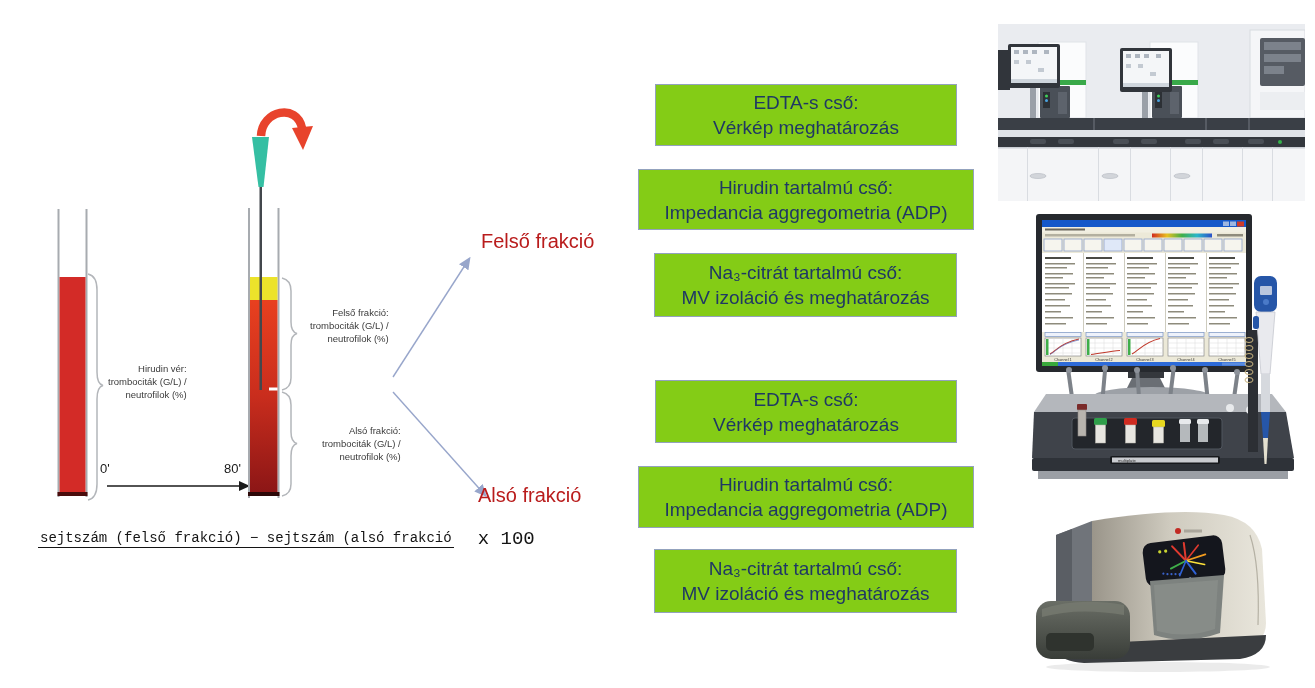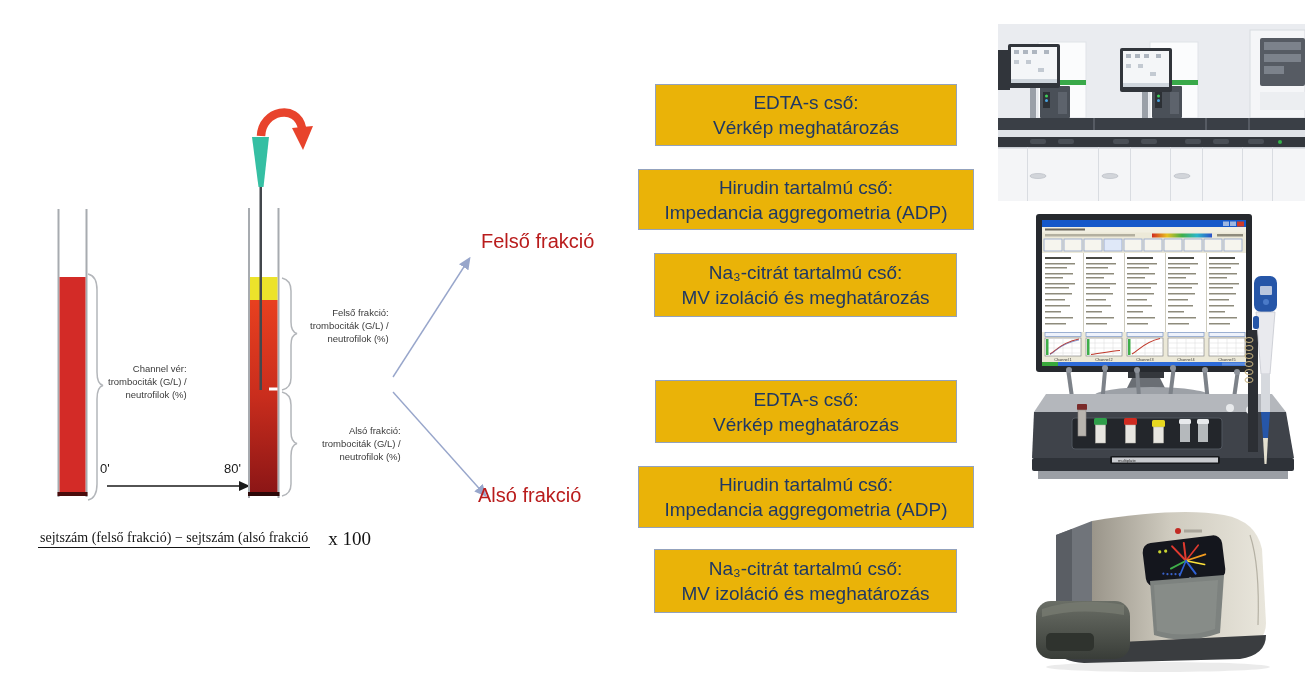--- a/index.html
+++ b/index.html
@@ -5,30 +5,30 @@
   html,body{margin:0;padding:0;background:#fff;}
   #canvas{
     position:relative;width:1315px;height:688px;background:#ffffff;
     font-family:"Liberation Sans",sans-serif;overflow:hidden;
   }
   .abs{position:absolute;}
   
   .lbl3{font-size:9.5px;line-height:13px;color:#3a3a3a;letter-spacing:0;text-align:right;}
   .timelbl{font-size:13px;color:#1a1a1a;}
   
-  .formula{display:flex;align-items:center;font-family:Liberation Serif, serif;color:#141414;}
+  .formula{display:flex;align-items:center;font-family:Liberation Mono, monospace;color:#141414;}
   .frac{display:inline-block;text-align:center;}
   .frac .num{display:block;font-size:14px;border-bottom:1.4px solid #141414;padding:0 2px 1px 2px;}
   .frac .den{display:block;font-size:14px;padding-top:1px;}
-  .mult{font-size:19px;margin-left:18px;}
+  .mult{font-size:19px;margin-left:24px;}
   
   .branch-lbl{font-size:20px;color:#b91c1c;white-space:nowrap;}
   
   .tube-box{
-    position:absolute;background:#eab308;border:1.5px solid #93a2bd;
+    position:absolute;background:#84cc16;border:1.5px solid #93a2bd;
     display:flex;flex-direction:column;justify-content:center;align-items:center;
     color:#1f3864;font-size:19px;line-height:25px;text-align:center;box-sizing:border-box;
     white-space:nowrap;
   }
 </style>
 </head>
 <body>
 
 <div id="canvas">
 
@@ -68,21 +68,21 @@
     <g>
       <path d="M261,136 C262,110 297,103 302,128" fill="none" stroke="#e8432c" stroke-width="8.5"></path>
       <polygon points="292,128 313,126 303,150" fill="#e8432c"></polygon>
     </g>
 
     <path d="M282,278 Q291,280 291,291 L291,322 Q291,332 297,333.5 Q291,335 291,345 L291,378 Q291,388 282,390" fill="none" stroke="#b3b6ba" stroke-width="1.5"></path>
     <path d="M282,392 Q291,394 291,405 L291,432 Q291,442 297,443.5 Q291,445 291,456 L291,484 Q291,494 282,496" fill="none" stroke="#b3b6ba" stroke-width="1.5"></path>
   </svg>
 
   <div class="abs lbl3" style="left:108px;top:362px">
-    <div>Channel vér:</div>
+    <div>Hirudin vér:</div>
     <div>trombociták (G/L) /</div>
     <div>neutrofilok (%)</div>
   </div>
   <div class="abs lbl3" style="left:310px;top:306px">
     <div>Felső frakció:</div>
     <div>trombociták (G/L) /</div>
     <div>neutrofilok (%)</div>
   </div>
   <div class="abs lbl3" style="left:322px;top:424px">
     <div>Alsó frakció:</div>

